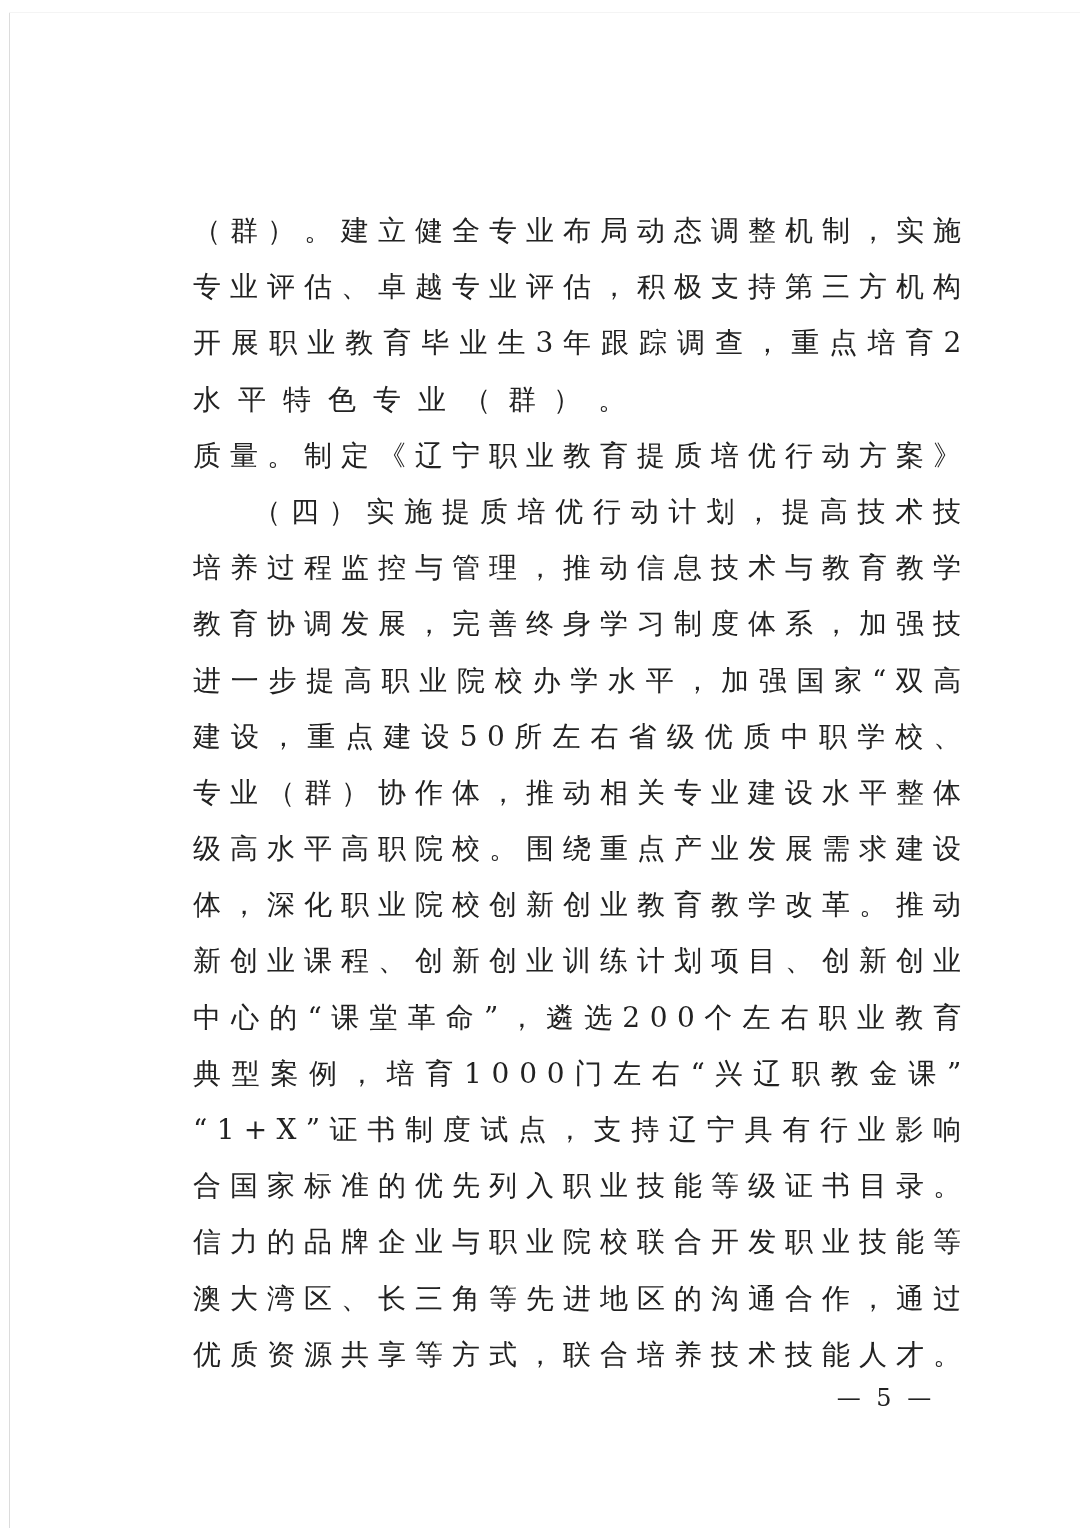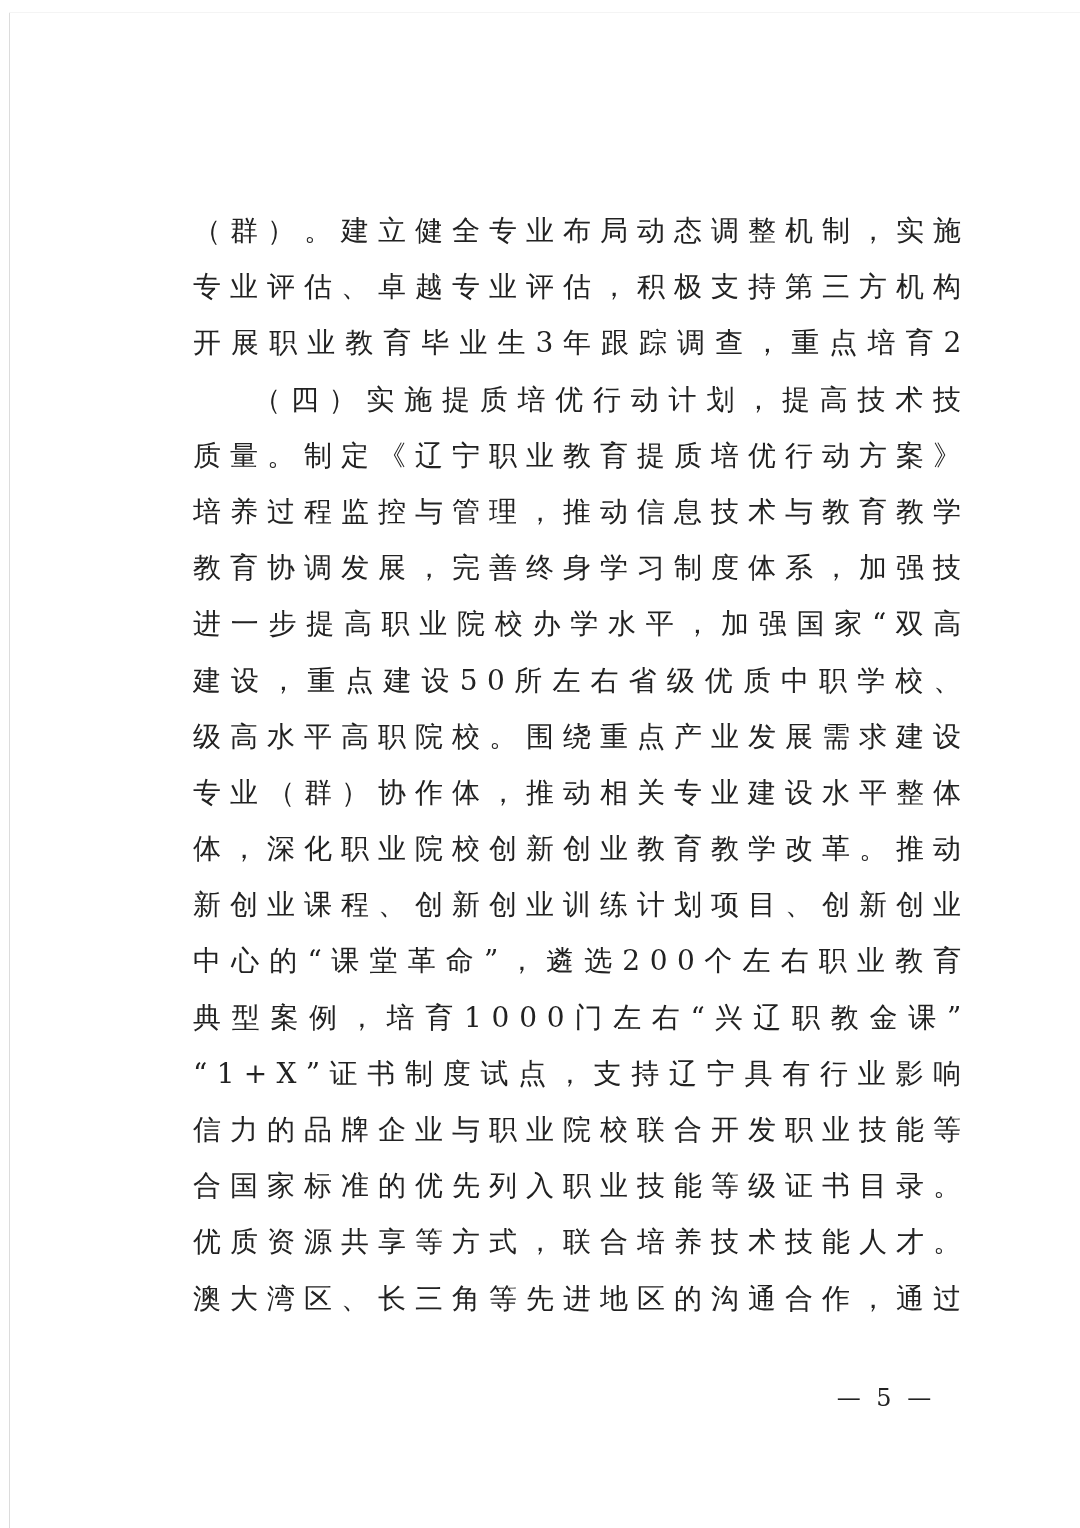--- a/index.html
+++ b/index.html
@@ -76,36 +76,37 @@
 
 <div class="edge-line"></div>
 <div class="top-line"></div>
 
 <div class="body-text">
 
   <div>
     <span class="line justify"><span>（</span> <span>群</span> <span>）</span> <span>。</span> <span>建</span> <span>立</span> <span>健</span> <span>全</span> <span>专</span> <span>业</span> <span>布</span> <span>局</span> <span>动</span> <span>态</span> <span>调</span> <span>整</span> <span>机</span> <span>制</span> <span>，</span> <span>实</span> <span>施</span>      </span>
     <span class="line justify"><span>专</span> <span>业</span> <span>评</span> <span>估</span> <span>、</span> <span>卓</span> <span>越</span> <span>专</span> <span>业</span> <span>评</span> <span>估</span> <span>，</span> <span>积</span> <span>极</span> <span>支</span> <span>持</span> <span>第</span> <span>三</span> <span>方</span> <span>机</span> <span>构</span>     </span>
     <span class="line justify"><span>开</span> <span>展</span> <span>职</span> <span>业</span> <span>教</span> <span>育</span> <span>毕</span> <span>业</span> <span>生</span> <span>3</span> <span>年</span> <span>跟</span> <span>踪</span> <span>调</span> <span>查</span> <span>，</span> <span>重</span> <span>点</span> <span>培</span> <span>育</span> <span>2</span>      </span>
+    <span class="line plain">水平特色专业（群）。</span>
   </div>
 
   <div>
+    <span class="line justify"><span>质</span> <span>量</span> <span>。</span> <span>制</span> <span>定</span> <span>《</span> <span>辽</span> <span>宁</span> <span>职</span> <span>业</span> <span>教</span> <span>育</span> <span>提</span> <span>质</span> <span>培</span> <span>优</span> <span>行</span> <span>动</span> <span>方</span> <span>案</span> <span>》</span>     </span>
     <span class="line justify indent"><span>（</span> <span>四</span> <span>）</span> <span>实</span> <span>施</span> <span>提</span> <span>质</span> <span>培</span> <span>优</span> <span>行</span> <span>动</span> <span>计</span> <span>划</span> <span>，</span> <span>提</span> <span>高</span> <span>技</span> <span>术</span> <span>技</span>     </span>
-    <span class="line justify"><span>质</span> <span>量</span> <span>。</span> <span>制</span> <span>定</span> <span>《</span> <span>辽</span> <span>宁</span> <span>职</span> <span>业</span> <span>教</span> <span>育</span> <span>提</span> <span>质</span> <span>培</span> <span>优</span> <span>行</span> <span>动</span> <span>方</span> <span>案</span> <span>》</span>     </span>
     <span class="line justify"><span>培</span> <span>养</span> <span>过</span> <span>程</span> <span>监</span> <span>控</span> <span>与</span> <span>管</span> <span>理</span> <span>，</span> <span>推</span> <span>动</span> <span>信</span> <span>息</span> <span>技</span> <span>术</span> <span>与</span> <span>教</span> <span>育</span> <span>教</span> <span>学</span>     </span>
     <span class="line justify"><span>教</span> <span>育</span> <span>协</span> <span>调</span> <span>发</span> <span>展</span> <span>，</span> <span>完</span> <span>善</span> <span>终</span> <span>身</span> <span>学</span> <span>习</span> <span>制</span> <span>度</span> <span>体</span> <span>系</span> <span>，</span> <span>加</span> <span>强</span> <span>技</span>     </span>
     <span class="line justify"><span>进</span> <span>一</span> <span>步</span> <span>提</span> <span>高</span> <span>职</span> <span>业</span> <span>院</span> <span>校</span> <span>办</span> <span>学</span> <span>水</span> <span>平</span> <span>，</span> <span>加</span> <span>强</span> <span>国</span> <span>家</span> <span>“</span> <span>双</span> <span>高</span>     </span>
     <span class="line justify"><span>建</span> <span>设</span> <span>，</span> <span>重</span> <span>点</span> <span>建</span> <span>设</span> <span>5</span> <span>0</span> <span>所</span> <span>左</span> <span>右</span> <span>省</span> <span>级</span> <span>优</span> <span>质</span> <span>中</span> <span>职</span> <span>学</span> <span>校</span> <span>、</span>      </span>
+    <span class="line justify"><span>专</span> <span>业</span> <span>（</span> <span>群</span> <span>）</span> <span>协</span> <span>作</span> <span>体</span> <span>，</span> <span>推</span> <span>动</span> <span>相</span> <span>关</span> <span>专</span> <span>业</span> <span>建</span> <span>设</span> <span>水</span> <span>平</span> <span>整</span> <span>体</span>     </span>
     <span class="line justify"><span>级</span> <span>高</span> <span>水</span> <span>平</span> <span>高</span> <span>职</span> <span>院</span> <span>校</span> <span>。</span> <span>围</span> <span>绕</span> <span>重</span> <span>点</span> <span>产</span> <span>业</span> <span>发</span> <span>展</span> <span>需</span> <span>求</span> <span>建</span> <span>设</span>     </span>
-    <span class="line justify"><span>专</span> <span>业</span> <span>（</span> <span>群</span> <span>）</span> <span>协</span> <span>作</span> <span>体</span> <span>，</span> <span>推</span> <span>动</span> <span>相</span> <span>关</span> <span>专</span> <span>业</span> <span>建</span> <span>设</span> <span>水</span> <span>平</span> <span>整</span> <span>体</span>     </span>
     <span class="line justify"><span>体</span> <span>，</span> <span>深</span> <span>化</span> <span>职</span> <span>业</span> <span>院</span> <span>校</span> <span>创</span> <span>新</span> <span>创</span> <span>业</span> <span>教</span> <span>育</span> <span>教</span> <span>学</span> <span>改</span> <span>革</span> <span>。</span> <span>推</span> <span>动</span>     </span>
     <span class="line justify"><span>新</span> <span>创</span> <span>业</span> <span>课</span> <span>程</span> <span>、</span> <span>创</span> <span>新</span> <span>创</span> <span>业</span> <span>训</span> <span>练</span> <span>计</span> <span>划</span> <span>项</span> <span>目</span> <span>、</span> <span>创</span> <span>新</span> <span>创</span> <span>业</span>    </span>
     <span class="line justify"><span>中</span> <span>心</span> <span>的</span> <span>“</span> <span>课</span> <span>堂</span> <span>革</span> <span>命</span> <span>”</span> <span>，</span> <span>遴</span> <span>选</span> <span>2</span> <span>0</span> <span>0</span> <span>个</span> <span>左</span> <span>右</span> <span>职</span> <span>业</span> <span>教</span> <span>育</span>      </span>
     <span class="line justify"><span>典</span> <span>型</span> <span>案</span> <span>例</span> <span>，</span> <span>培</span> <span>育</span> <span>1</span> <span>0</span> <span>0</span> <span>0</span> <span>门</span> <span>左</span> <span>右</span> <span>“</span> <span>兴</span> <span>辽</span> <span>职</span> <span>教</span> <span>金</span> <span>课</span> <span>”</span>     </span>
     <span class="line justify"><span>“</span> <span>1</span> <span>+</span> <span>X</span> <span>”</span> <span>证</span> <span>书</span> <span>制</span> <span>度</span> <span>试</span> <span>点</span> <span>，</span> <span>支</span> <span>持</span> <span>辽</span> <span>宁</span> <span>具</span> <span>有</span> <span>行</span> <span>业</span> <span>影</span> <span>响</span>     </span>
+    <span class="line justify"><span>合</span> <span>国</span> <span>家</span> <span>标</span> <span>准</span> <span>的</span> <span>优</span> <span>先</span> <span>列</span> <span>入</span> <span>职</span> <span>业</span> <span>技</span> <span>能</span> <span>等</span> <span>级</span> <span>证</span> <span>书</span> <span>目</span> <span>录</span> <span>。</span>     </span>
     <span class="line justify"><span>信</span> <span>力</span> <span>的</span> <span>品</span> <span>牌</span> <span>企</span> <span>业</span> <span>与</span> <span>职</span> <span>业</span> <span>院</span> <span>校</span> <span>联</span> <span>合</span> <span>开</span> <span>发</span> <span>职</span> <span>业</span> <span>技</span> <span>能</span> <span>等</span>     </span>
-    <span class="line justify"><span>合</span> <span>国</span> <span>家</span> <span>标</span> <span>准</span> <span>的</span> <span>优</span> <span>先</span> <span>列</span> <span>入</span> <span>职</span> <span>业</span> <span>技</span> <span>能</span> <span>等</span> <span>级</span> <span>证</span> <span>书</span> <span>目</span> <span>录</span> <span>。</span>     </span>
+    <span class="line justify"><span>澳</span> <span>大</span> <span>湾</span> <span>区</span> <span>、</span> <span>长</span> <span>三</span> <span>角</span> <span>等</span> <span>先</span> <span>进</span> <span>地</span> <span>区</span> <span>的</span> <span>沟</span> <span>通</span> <span>合</span> <span>作</span> <span>，</span> <span>通</span> <span>过</span>     </span>
     <span class="line justify"><span>优</span> <span>质</span> <span>资</span> <span>源</span> <span>共</span> <span>享</span> <span>等</span> <span>方</span> <span>式</span> <span>，</span> <span>联</span> <span>合</span> <span>培</span> <span>养</span> <span>技</span> <span>术</span> <span>技</span> <span>能</span> <span>人</span> <span>才</span> <span>。</span>     </span>
-    <span class="line justify"><span>澳</span> <span>大</span> <span>湾</span> <span>区</span> <span>、</span> <span>长</span> <span>三</span> <span>角</span> <span>等</span> <span>先</span> <span>进</span> <span>地</span> <span>区</span> <span>的</span> <span>沟</span> <span>通</span> <span>合</span> <span>作</span> <span>，</span> <span>通</span> <span>过</span>     </span>
   </div>
 </div>
 
 <div class="page-number">— 5 —</div>
 
 </body></html>

